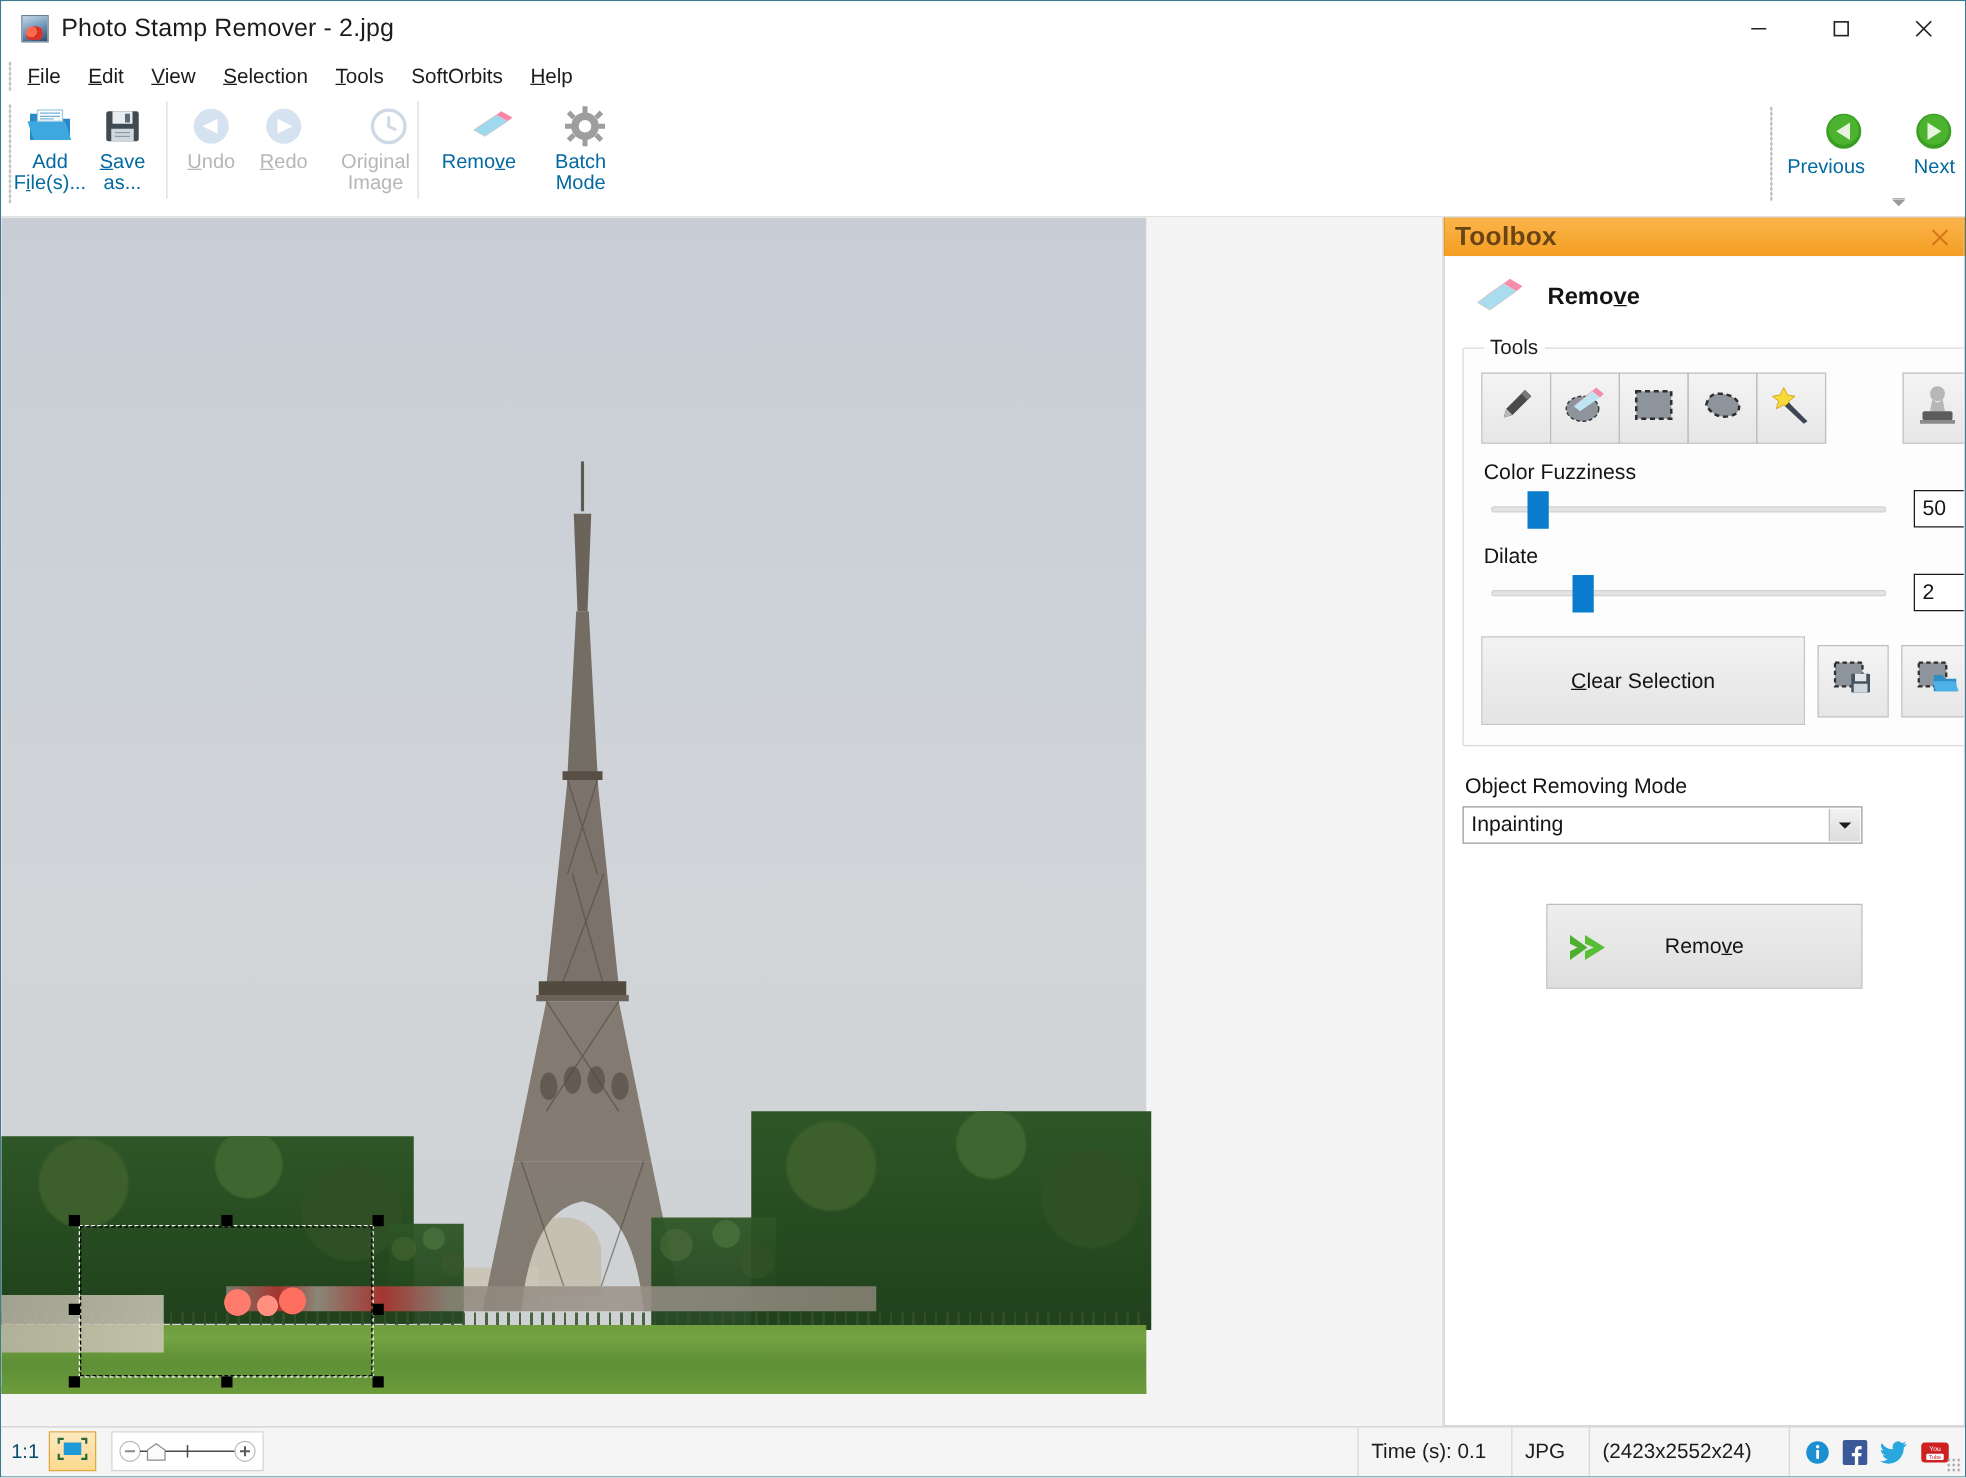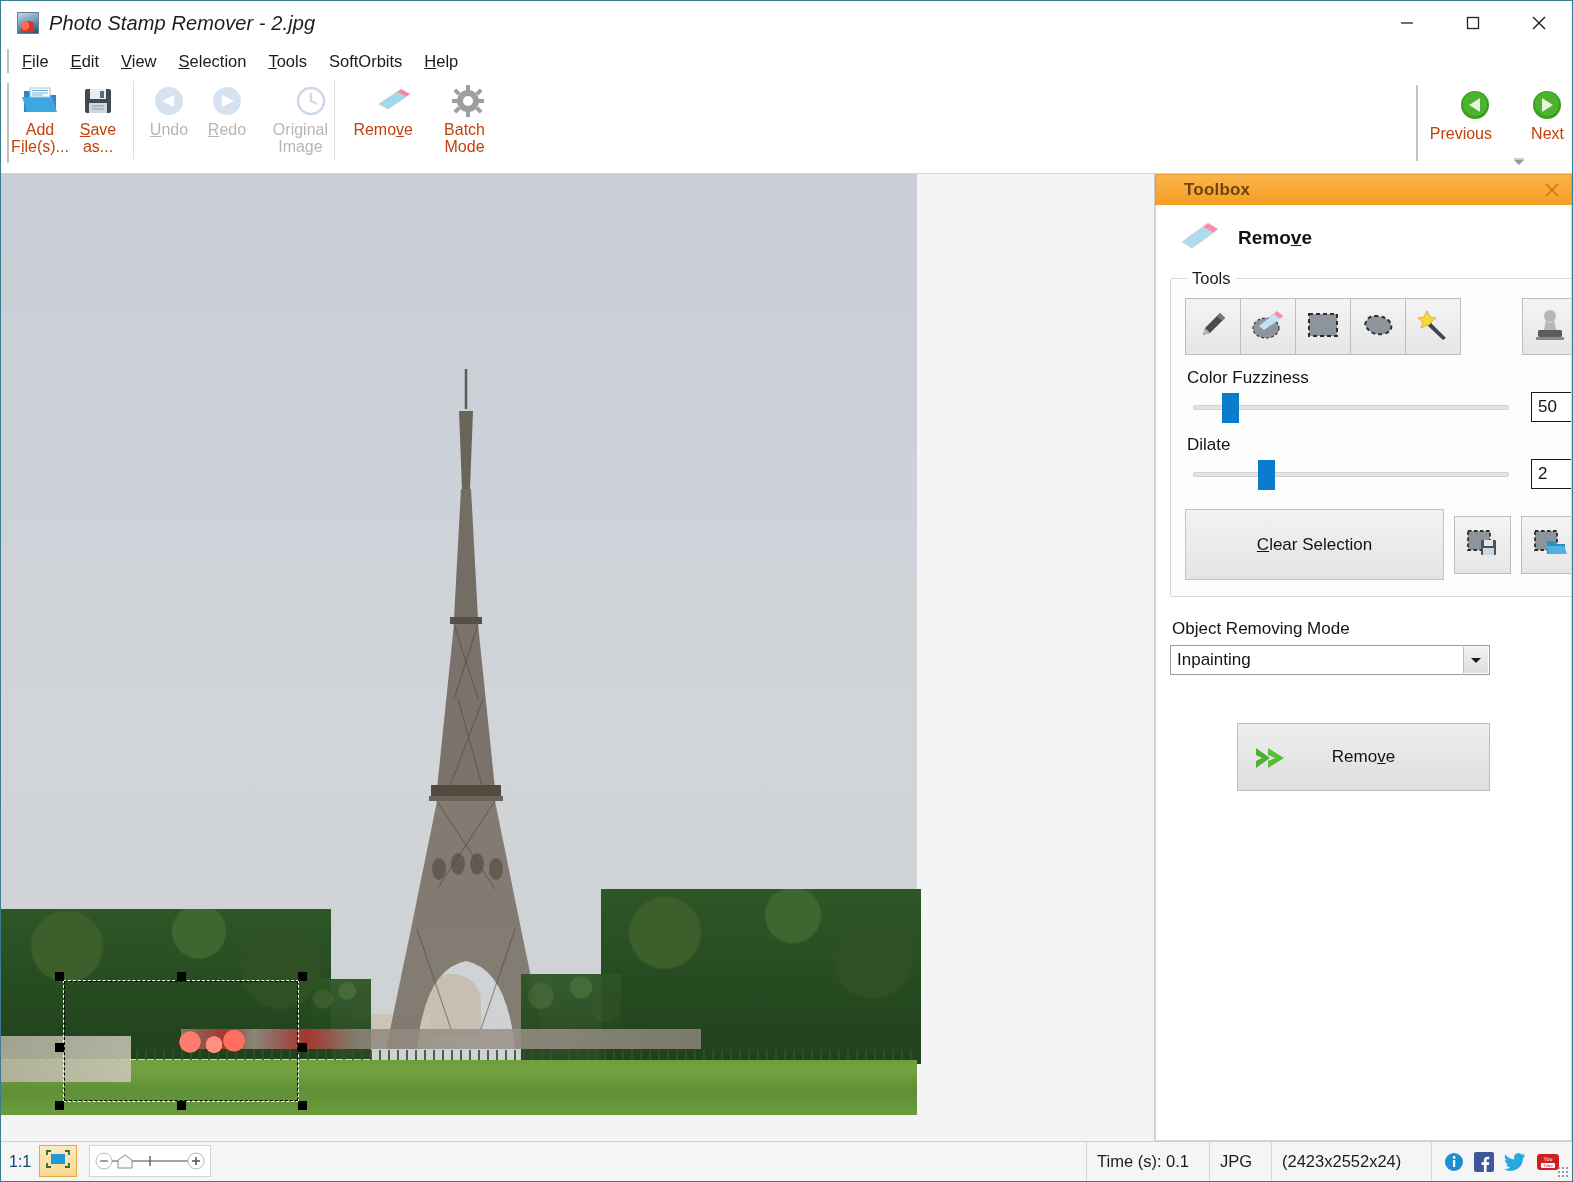--- a/index.html
+++ b/index.html
@@ -31,21 +31,21 @@
     border: 1px solid #6a7f93;
     position: relative; flex: 0 0 22px;
   }
   .app-icon::after {
     content: ""; position: absolute; left: 3px; top: 8px;
     width: 13px; height: 11px;
     background: radial-gradient(circle at 30% 40%, #ff6a4d 0 40%, #d8342a 41% 100%);
     border-radius: 40% 40% 30% 30%;
   }
   .title-text {
-    font-size: 20px; color: #1c1c1c; letter-spacing: .1px; font-style: italic;
+    font-size: 20px; color: #1c1c1c; letter-spacing: .1px;
   }
   .win-controls {
     position: absolute; right: 0; top: 0; height: 44px;
     display: flex; align-items: center;
   }
   .win-btn {
     width: 66px; height: 44px; display: flex;
     align-items: center; justify-content: center;
     cursor: default;
   }
@@ -88,21 +88,21 @@
     width: 1px; height: 78px; background: #dcdcdc; margin: 4px 6px 0 6px;
   }
   .rb-btn {
     width: 58px; min-width: 58px;
     display: flex; flex-direction: column; align-items: center;
     padding-top: 6px; cursor: default;
   }
   .rb-btn.wide { width: 72px; min-width: 72px; align-items: flex-end; }
   .rb-btn .ico { height: 36px; display:flex; align-items:center; justify-content:center; }
   .rb-btn .lbl {
-    font-size: 16px; color:#c2410c; text-align:center; line-height: 1.08;
+    font-size: 16px; color:#0369a1; text-align:center; line-height: 1.08;
     margin-top: 2px; white-space: pre-line;
   }
   .rb-btn.disabled .lbl { color:#b6b6b6; }
   .rb-btn.disabled { pointer-events:none; }
 
   .ribbon-right {
     position: absolute; right: 8px; top: 0; height: 96px;
     display: flex; align-items: flex-start; padding-top: 4px;
   }
   .ribbon-right::before {
@@ -165,21 +165,21 @@
     display: flex; flex-direction: column;
     position: relative;
   }
   .tb-header {
     height: 31px; flex: 0 0 31px;
     background: linear-gradient(#fbb44a, #f39e22);
     display: flex; align-items: center; justify-content: space-between;
     padding: 0 8px 0 8px;
     border: 1px solid #e99b23; border-bottom: none;
   }
-  .tb-title { font-size: 17px; font-weight: bold; color: #6a4513; letter-spacing:.2px;margin-left:20px; }
+  .tb-title { font-size: 21px; font-weight: bold; color: #6a4513; letter-spacing:.2px; }
   .tb-close { width: 22px; height: 22px; display:flex; align-items:center; justify-content:center; cursor:default; }
   .tb-body {
     flex: 1 1 auto; background:#fff;
     border: 1px solid #d6d6d6; border-top: none;
     padding: 0 14px; overflow: hidden;
   }
   .tb-mode {
     display:flex; align-items:center; gap: 16px; padding: 14px 6px 12px 8px;
   }
   .tb-mode-label { font-size: 19px; font-weight: bold; color:#141414; }

